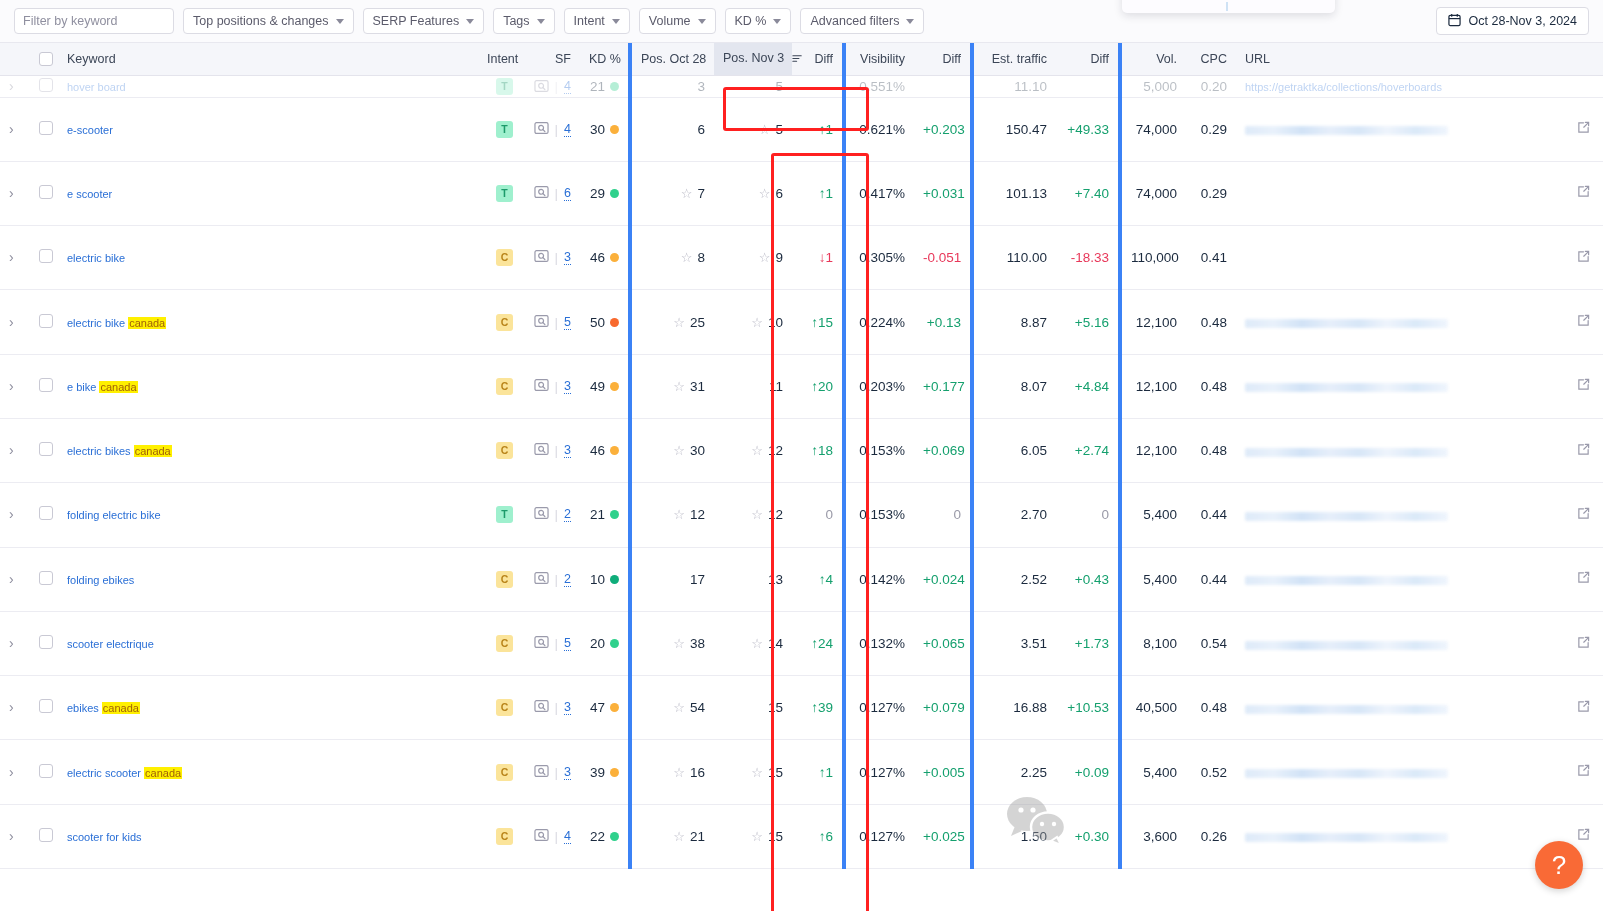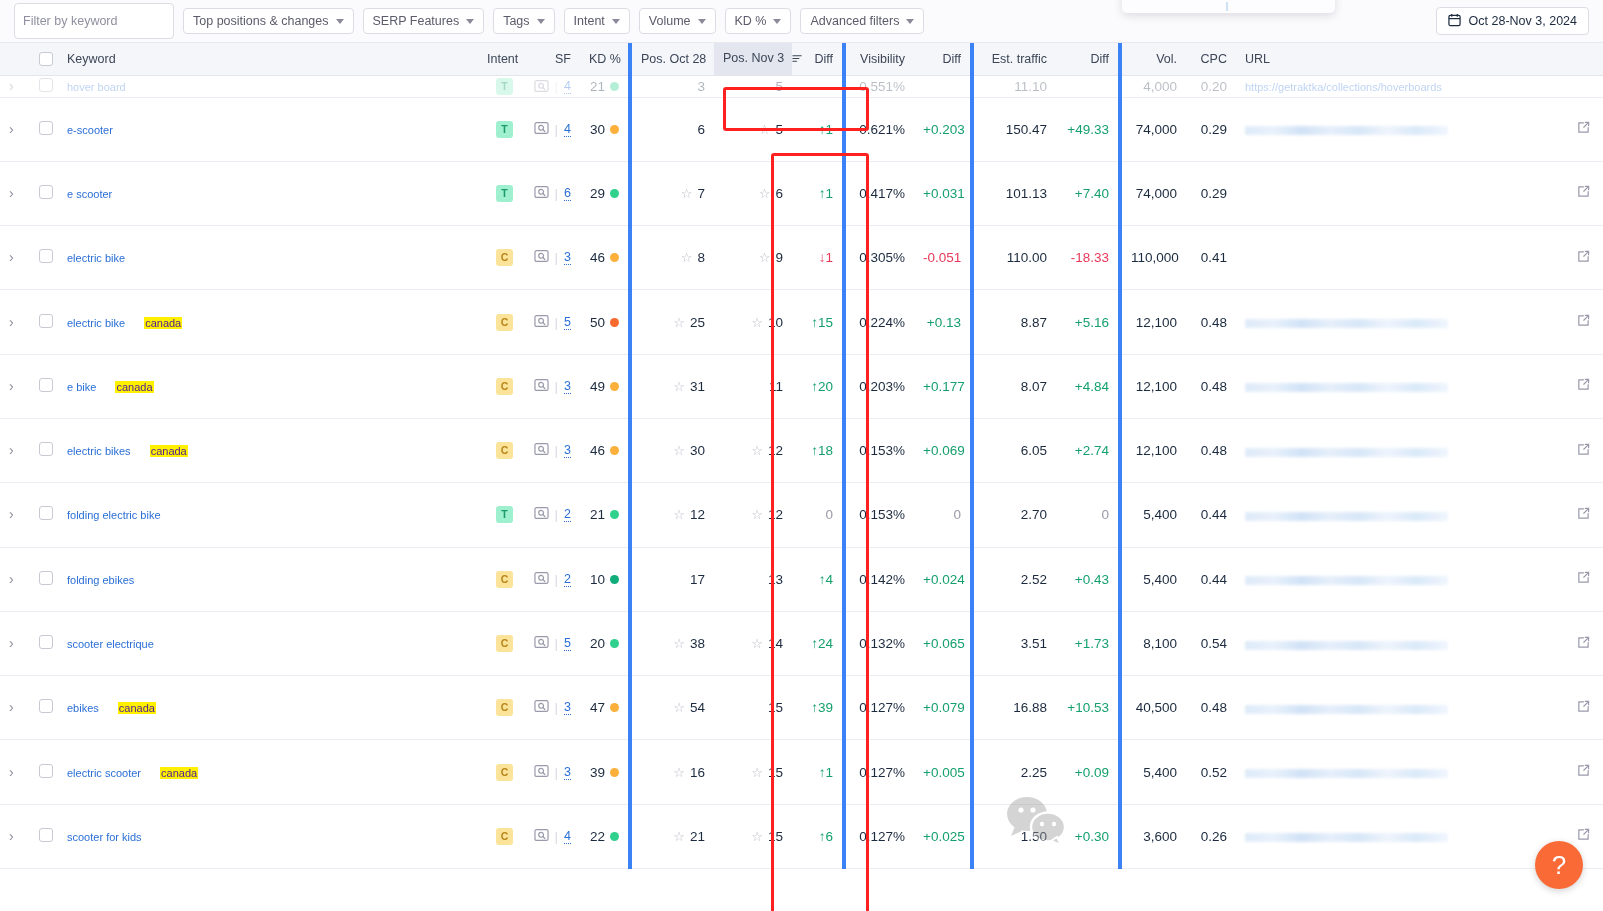--- a/index.html
+++ b/index.html
@@ -19,21 +19,21 @@
     border-bottom:1px solid #e8e8ef;
     display:flex;
     align-items:center;
     padding:0 14px;
     gap:9px;
     position:relative;
     z-index:5;
   }
   .search-box {
     display:flex; align-items:center;
-    width:160px; height:36px;
+    width:160px; height:26px;
     border:1px solid #dcdce4;
     border-radius:4px;
     background:#fff;
     overflow:hidden;
   }
   .search-box input {
     border:0; outline:0; flex:1;
     height:100%; padding:0 8px;
     font-family:inherit; font-size:12.5px;
     color:#6c6c7c; background:transparent;
@@ -142,21 +142,21 @@
     display:inline-block; line-height:1;
   }
   .cbox {
     width:14px;height:14px;
     border:1px solid #c9c9d4;border-radius:3px;
     background:#fff; cursor:pointer; display:inline-block;
   }
   thead .cbox { vertical-align:middle; }
 
   .kwlink { color:#2a6fd6; text-decoration:none; cursor:pointer; font-size:11px;}
-  mark { background:#fff000; color:#4c1d95; padding:0 1px;margin-left:16px; }
+  mark { background:#fff000; color:#a16207; padding:0 1px; }
 
   .badge {
     display:inline-block;
     width:17px;height:17px;line-height:17px;
     border-radius:3px;
     font-size:10.5px;font-weight:700;
     text-align:center;
   }
   .badge.T { background:#9ff0ce; color:#1c9a6a; }
   .badge.C { background:#fbe49a; color:#b9841a; }
@@ -360,21 +360,21 @@
               <span class="dot" style="background:#2fd18c"></span>
             </div>
           </td>
           <td class="ta-r vline" style="opacity:.35">3</td>
           <td class="ta-r" style="opacity:.35">5</td>
           <td class="ta-r" style="opacity:.35"></td>
           <td class="ta-r vline" style="opacity:.3">0.551%</td>
           <td class="ta-r"></td>
           <td class="ta-r vline" style="opacity:.3">11.10</td>
           <td class="ta-r"></td>
-          <td class="ta-r vline" style="opacity:.3">4,000</td>
+          <td class="ta-r vline" style="opacity:.3">5,000</td>
           <td class="ta-r" style="opacity:.3">0.20</td>
           <td class="ta-l" style="opacity:.3"><span class="kwlink" style="font-size:11px">https://getraktka/collections/hoverboards</span></td>
         </tr>
         <tr>
           <td><span class="chev">›</span></td>
           <td class="ta-c"><span class="cbox"></span></td>
           <td class="ta-l"><span class="kwlink">e-scooter</span></td>
           <td class="ta-r"><span class="badge T">T</span></td>
           <td class="ta-r">
             <div class="sfcell">

